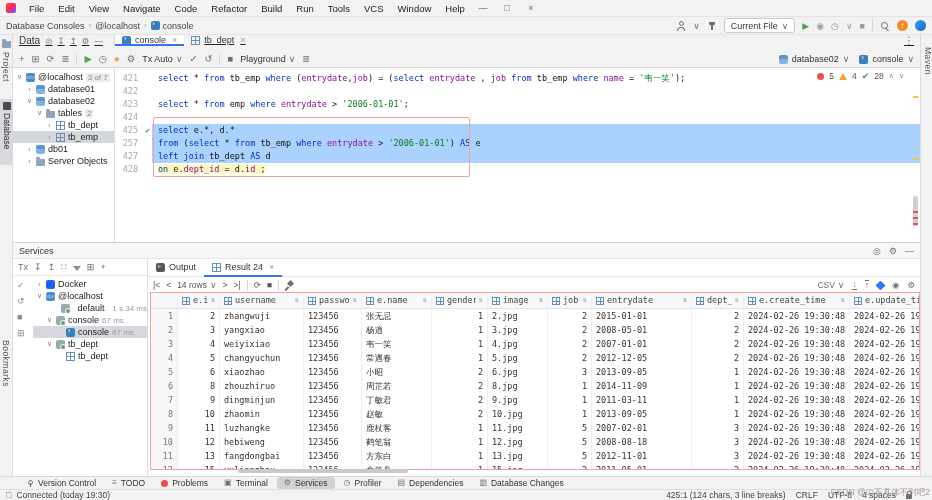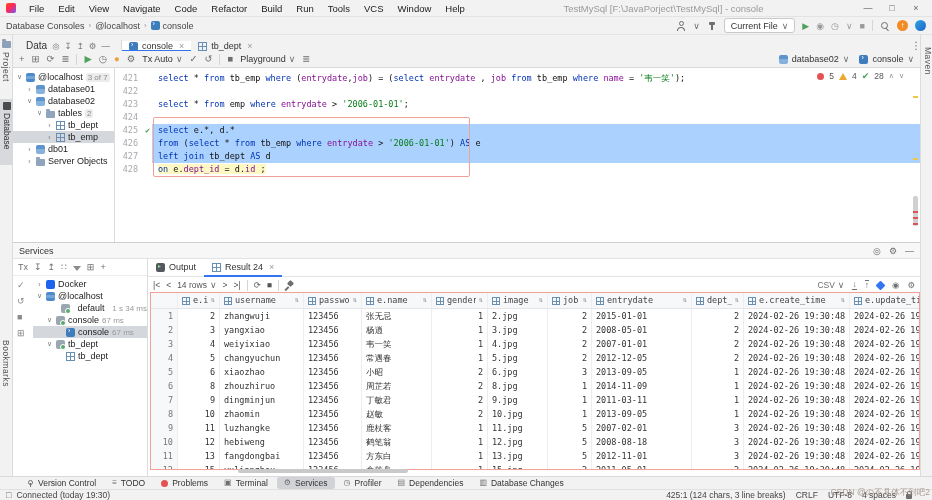--- a/index.html
+++ b/index.html
@@ -31,21 +31,21 @@
   .ic-hammer{position:relative;width:10px;height:10px;display:inline-block;}
   .ic-hammer::before{content:"";position:absolute;top:1px;left:2px;width:6px;height:3px;background:#6e6e6e;border-radius:1px;}
   .ic-hammer::after{content:"";position:absolute;top:4px;left:4px;width:2px;height:5px;background:#6e6e6e;}
   .ic-search{position:relative;width:10px;height:10px;display:inline-block;}
   .ic-search::before{content:"";position:absolute;top:1px;left:1px;width:5px;height:5px;border:1.2px solid #6e6e6e;border-radius:50%;}
   .ic-search::after{content:"";position:absolute;bottom:0;right:1px;width:4px;height:1.4px;background:#6e6e6e;transform:rotate(45deg);}
   .badge-circle{width:11px;height:11px;border-radius:50%;background:#f28b25;color:#fff;font-size:8px;line-height:11px;text-align:center;}
   .avatar{width:11px;height:11px;border-radius:50%;background:linear-gradient(135deg,#2fa7e0,#1e62c9);}
 
   
-  .tabrow{top:35px;left:20px;width:907px;height:16px;display:flex;align-items:flex-end;background:#f2f2f2;border-bottom:1px solid #d9d9d9;}
+  .tabrow{top:35px;left:13px;width:907px;height:16px;display:flex;align-items:flex-start;background:#f2f2f2;border-bottom:1px solid #d9d9d9;text-decoration:underline;}
   .panelhead{width:102px;display:flex;align-items:center;gap:5px;padding-left:6px;box-sizing:border-box;border-right:1px solid #d9d9d9;color:#333;}
   .phicon{color:#7a7a7a;font-size:8.5px;}
   .edtab{display:flex;align-items:center;gap:4px;padding:0 7px;font-size:9px;color:#333;position:relative;}
   .edtab.selected{background:#fff;}
   .edtab.selected::after{content:"";position:absolute;left:0;right:0;bottom:-1px;height:2px;background:#3574f0;}
   .tabclose{color:#9a9a9a;font-size:9px;margin-left:2px;}
   .kebab{margin-left:auto;padding:0 6px;color:#666;display:flex;align-items:center;}
 
   
   .edtools{top:51px;left:13px;width:907px;height:17px;display:flex;align-items:center;gap:7px;padding:0 6px;box-sizing:border-box;background:#f2f2f2;border-bottom:1px solid #d9d9d9;position:absolute;}
@@ -176,21 +176,20 @@
         <span class="menu-item">Navigate</span>
         <span class="menu-item">Code</span>
         <span class="menu-item">Refactor</span>
         <span class="menu-item">Build</span>
         <span class="menu-item">Run</span>
         <span class="menu-item">Tools</span>
         <span class="menu-item">VCS</span>
         <span class="menu-item">Window</span>
         <span class="menu-item">Help</span>
       </div>
-    <div class="win-title">TestMySql [F:\JavaPorject\TestMySql] - console</div>
     <div class="win-btns">
       <span class="win-btn">—</span>
       <span class="win-btn">□</span>
       <span class="win-btn">×</span>
     </div>
   </div>
 
   <div class="band navbar">
     <div class="crumbs" id="crumbs">
         <span class="crumb">
@@ -347,21 +346,21 @@
         </div>
       </div>
     <div class="editor">
       <div class="edscroll">
         <div class="gutter" id="gutter">
             <div class="gutrow">421</div>
             <div class="gutrow">422</div>
             <div class="gutrow">423</div>
             <div class="gutrow">424</div>
             <div class="gutrow">425<span class="gutcheck">✔</span></div>
-            <div class="gutrow">426</div>
+            <div class="gutrow">257</div>
             <div class="gutrow">427</div>
             <div class="gutrow">428</div>
           </div>
         <div class="code" id="code"><div class="codeline"><span class="txt"><span class="tok-kw">select </span><span class="tok-pl">* </span><span class="tok-kw">from </span><span class="tok-pl">tb_emp </span><span class="tok-kw">where </span><span class="tok-pl">(</span><span class="tok-col">entrydate</span><span class="tok-pl">,</span><span class="tok-col">job</span><span class="tok-pl">) = (</span><span class="tok-kw">select </span><span class="tok-col">entrydate </span><span class="tok-pl">, </span><span class="tok-col">job </span><span class="tok-kw">from </span><span class="tok-pl">tb_emp </span><span class="tok-kw">where </span><span class="tok-col">name </span><span class="tok-pl">= </span><span class="tok-str">'韦一笑'</span><span class="tok-pl">);</span></span></div><div class="codeline"><span class="txt"></span></div><div class="codeline"><span class="txt"><span class="tok-kw">select </span><span class="tok-pl">* </span><span class="tok-kw">from </span><span class="tok-pl">emp </span><span class="tok-kw">where </span><span class="tok-col">entrydate </span><span class="tok-pl">&gt; </span><span class="tok-str">'2006-01-01'</span><span class="tok-pl">;</span></span></div><div class="codeline"><span class="txt"></span></div><div class="codeline sel-full"><span class="txt"><span class="tok-kw">select </span><span class="tok-pl">e.*, d.*</span></span></div><div class="codeline sel-full"><span class="txt"><span class="tok-kw">from </span><span class="tok-pl">(</span><span class="tok-kw">select </span><span class="tok-pl">* </span><span class="tok-kw">from </span><span class="tok-pl">tb_emp </span><span class="tok-kw">where </span><span class="tok-col">entrydate </span><span class="tok-pl">&gt; </span><span class="tok-str">'2006-01-01'</span><span class="tok-pl">) </span><span class="tok-kw">AS </span><span class="tok-pl">e</span></span></div><div class="codeline sel-full"><span class="txt"><span class="tok-kw">left join </span><span class="tok-pl">tb_dept </span><span class="tok-kw">AS </span><span class="tok-pl">d</span></span></div><div class="codeline sel-text"><span class="txt"><span class="tok-kw">on </span><span class="tok-pl">e.</span><span class="tok-col">dept_id </span><span class="tok-pl">= </span><span class="tok-pl">d.</span><span class="tok-col">id </span><span class="tok-pl">;</span></span></div></div>
       </div>
       <div class="execbox"></div>
       <div class="inspect">
         <span class="errdot"></span>
         <span>5</span>
         <span class="warntri"></span>

